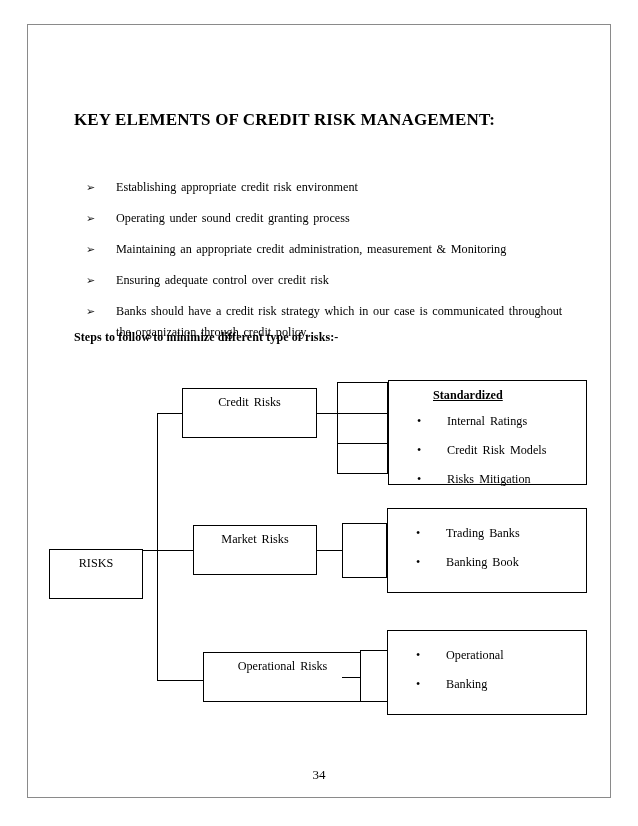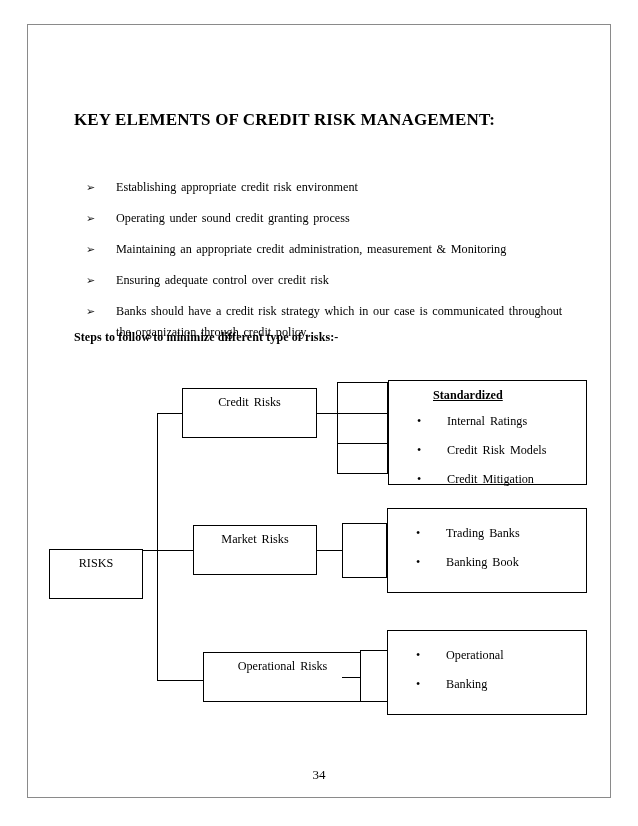--- a/index.html
+++ b/index.html
@@ -240,21 +240,21 @@
         <div class="panel-item">
           <span class="dot">•</span>
           <span>Internal  Ratings</span>
         </div>
         <div class="panel-item">
           <span class="dot">•</span>
           <span>Credit Risk Models</span>
         </div>
         <div class="panel-item">
           <span class="dot">•</span>
-          <span>Credit Mitigation</span>
+          <span>Risks Mitigation</span>
         </div>
       </div>
     </div>
 
     <div class="wire h" style="left:129px; top:525px; width:36px;"></div>
     <div class="node" style="left:165px; top:500px; width:124px; height:50px;text-decoration:underline;">
       <span class="node-label">Market Risks</span>
     </div>
     <div class="wire h" style="left:289px; top:525px; width:25px;"></div>
     <div class="ladder" style="left:314px; top:498px; width:45px; height:55px;"></div>

